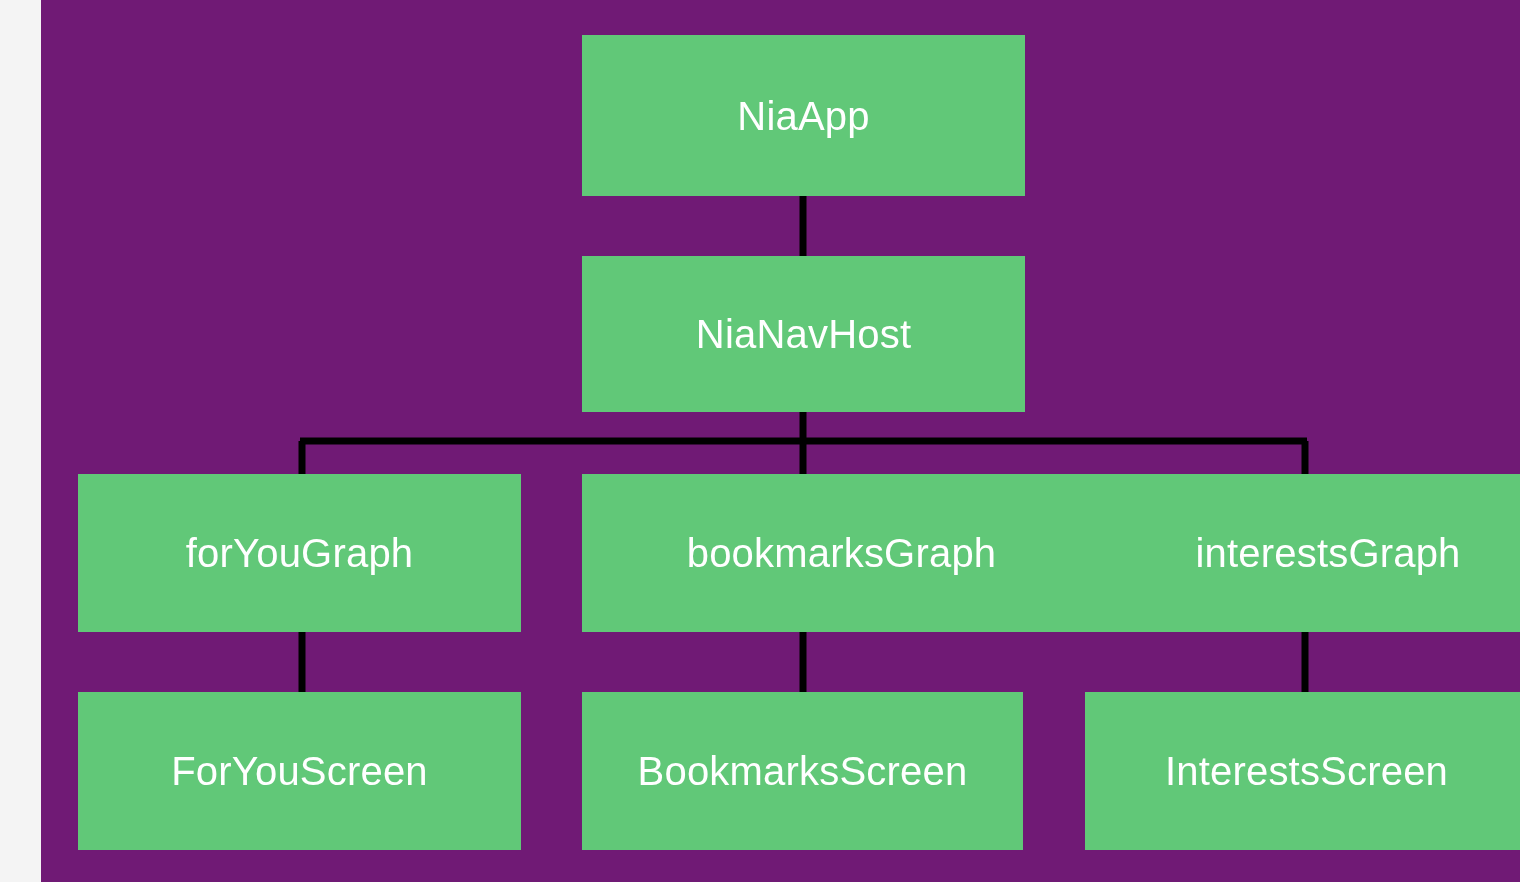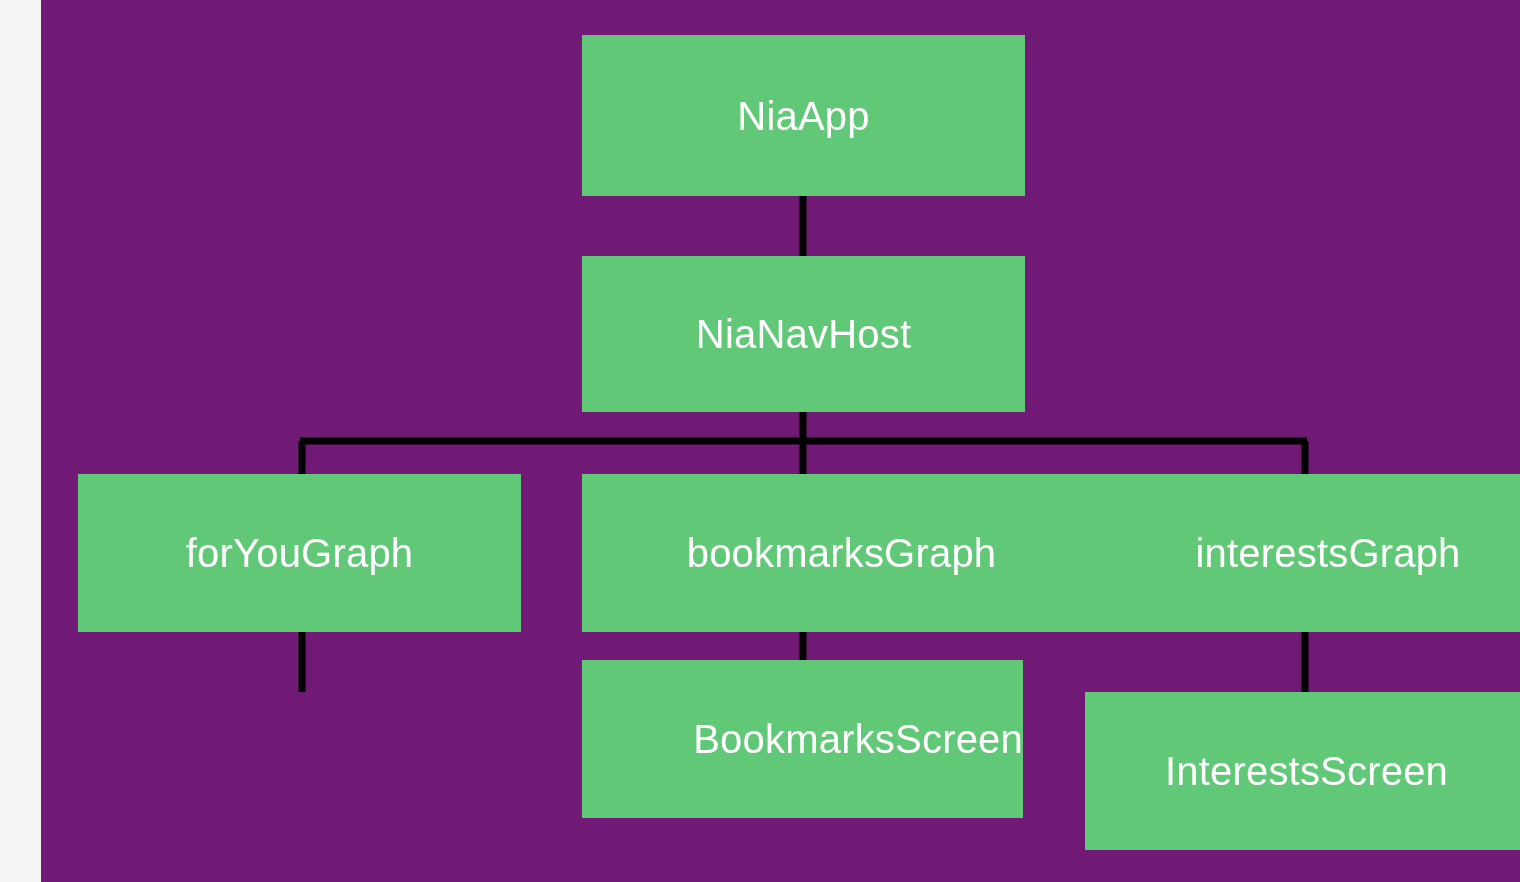--- a/index.html
+++ b/index.html
@@ -54,21 +54,21 @@
   
   #node-niaapp      { left: 541px;  top: 35px;  width: 443px;  height: 161px; }
   
   #node-nianavhost  { left: 541px;  top: 256px; width: 443px;  height: 156px; }
   
   #node-foryougraph     { left: 37px;   top: 474px; width: 443px; height: 158px; }
   #node-bookmarksgraph  { left: 541px;  top: 474px; width: 519px; height: 158px; }
   #node-interestsgraph  { left: 1044px; top: 474px; width: 443px; height: 158px; padding-left: 43px; }
   
   #node-foryouscreen    { left: 37px;   top: 692px; width: 443px; height: 158px; }
-  #node-bookmarksscreen { left: 541px;  top: 660px; width: 441px; height: 158px; justify-content: flex-end; }
+  #node-bookmarksscreen { left: 541px;  top: 692px; width: 441px; height: 158px; }
   #node-interestsscreen { left: 1044px; top: 692px; width: 443px; height: 158px; }
 </style>
 </head>
 <body>
 
 <div id="diagram">
 
   <svg class="edges" viewBox="0 0 1520 882" width="1520" height="882" aria-hidden="true">
 
     <path d="M 762 196 L 762 256" stroke="#000000" stroke-width="7" fill="none"></path>
@@ -101,20 +101,23 @@
   </div>
 
   <div class="node" id="node-bookmarksgraph">
     <span class="node-label">bookmarksGraph</span>
   </div>
 
   <div class="node" id="node-interestsgraph">
     <span class="node-label">interestsGraph</span>
   </div>
 
+  <div class="node" id="node-foryouscreen">
+    <span class="node-label">ForYouScreen</span>
+  </div>
 
   <div class="node" id="node-bookmarksscreen">
     <span class="node-label">BookmarksScreen</span>
   </div>
 
   <div class="node" id="node-interestsscreen">
     <span class="node-label">InterestsScreen</span>
   </div>
 
 </div>

